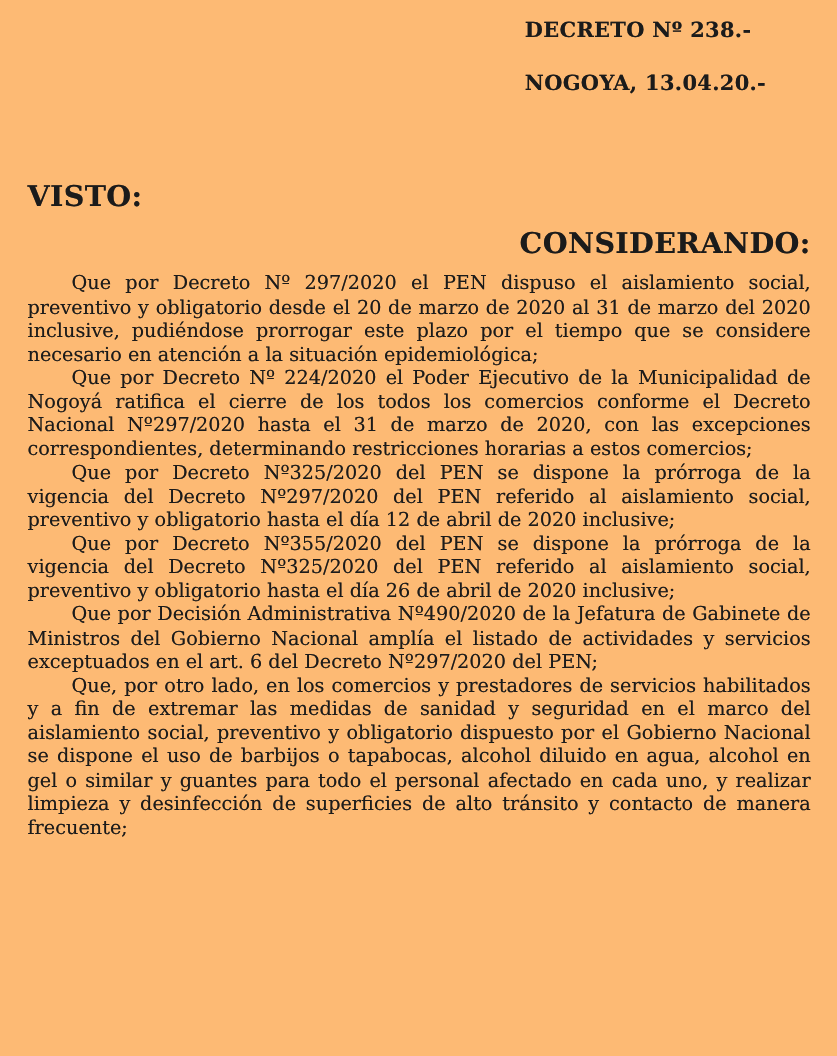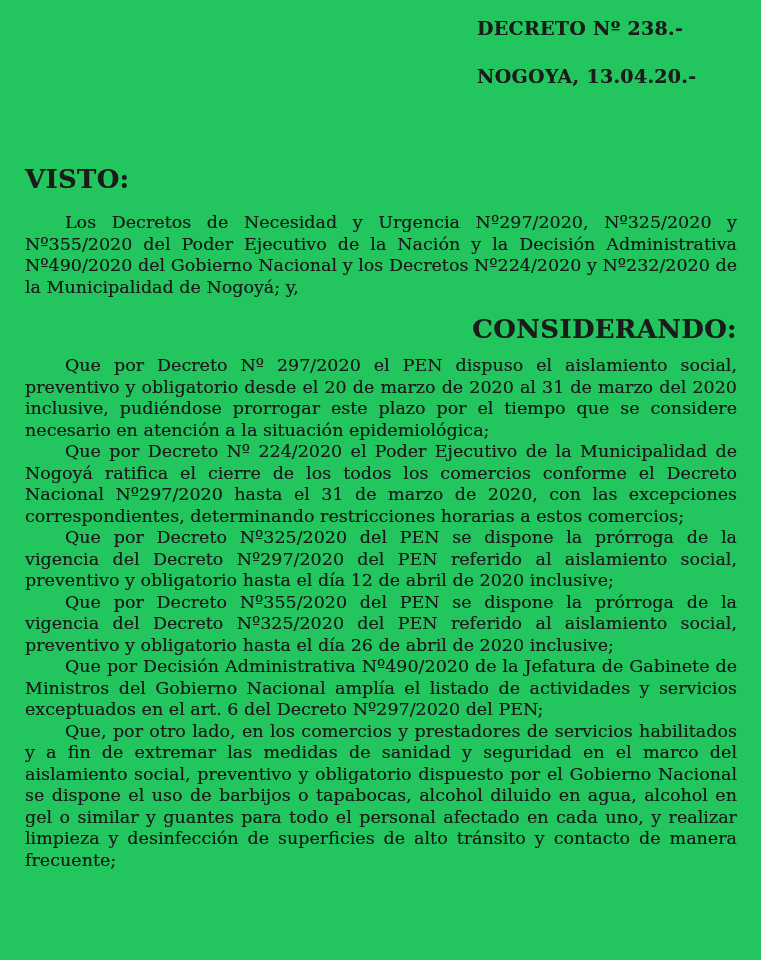--- a/index.html
+++ b/index.html
@@ -4,21 +4,21 @@
 <style>
   html, body {
     margin: 0;
     padding: 0;
     background: #ffffff;
   }
   .page {
     position: relative;
     width: 761px;
     height: 960px;
-    background: #22c55e;
+    background: #fdba74;
     overflow: hidden;
     box-sizing: border-box;
     padding: 17px 24px 0 25px;
     font-family: "DejaVu Serif", serif;
     font-size: 17.5px;
     line-height: 21.5px;
     color: #1b1b1b;
     text-shadow: 0 0 0.5px rgba(20,20,20,0.55);
   }
   .doc-header {
@@ -63,21 +63,20 @@
 
 <div class="page">
 
   <div class="doc-header">
     <div class="header-line-1">DECRETO Nº 238.-</div>
     <div class="header-line-2">NOGOYA, 13.04.20.-</div>
   </div>
 
   <div class="section">
     <div class="section-heading heading-visto">VISTO:</div>
-    <p class="para para-visto">Los Decretos de Necesidad y Urgencia Nº297/2020, Nº325/2020 y Nº355/2020 del Poder Ejecutivo de la Nación y la Decisión Administrativa Nº490/2020 del Gobierno Nacional y los Decretos Nº224/2020 y Nº232/2020 de la Municipalidad de Nogoyá; y,</p>
   </div>
 
   <div class="section">
     <div class="section-heading heading-considerando">CONSIDERANDO:</div>
     <p class="para para-considerando-first">Que por Decreto Nº 297/2020 el PEN dispuso el aislamiento social, preventivo y obligatorio desde el 20 de marzo de 2020 al 31 de marzo del 2020 inclusive, pudiéndose prorrogar este plazo por el tiempo que se considere necesario en atención a la situación epidemiológica;</p>
     <p class="para">Que por Decreto Nº 224/2020 el Poder Ejecutivo de la Municipalidad de Nogoyá ratifica el cierre de los todos los comercios conforme el Decreto Nacional Nº297/2020 hasta el 31 de marzo de 2020, con las excepciones correspondientes, determinando restricciones horarias a estos comercios;</p>
     <p class="para">Que por Decreto Nº325/2020 del PEN se dispone la prórroga de la vigencia del Decreto Nº297/2020 del PEN referido al aislamiento social, preventivo y obligatorio hasta el día 12 de abril de 2020 inclusive;</p>
     <p class="para">Que por Decreto Nº355/2020 del PEN se dispone la prórroga de la vigencia del Decreto Nº325/2020 del PEN referido al aislamiento social, preventivo y obligatorio hasta el día 26 de abril de 2020 inclusive;</p>
     <p class="para">Que por Decisión Administrativa Nº490/2020 de la Jefatura de Gabinete de Ministros del Gobierno Nacional amplía el listado de actividades y servicios exceptuados en el art. 6 del Decreto Nº297/2020 del PEN;</p>
     <p class="para">Que, por otro lado, en los comercios y prestadores de servicios habilitados y a fin de extremar las medidas de sanidad y seguridad en el marco del aislamiento social, preventivo y obligatorio dispuesto por el Gobierno Nacional se dispone el uso de barbijos o tapabocas, alcohol diluido en agua, alcohol en gel o similar y guantes para todo el personal afectado en cada uno, y realizar limpieza y desinfección de superficies de alto tránsito y contacto de manera frecuente;</p>

